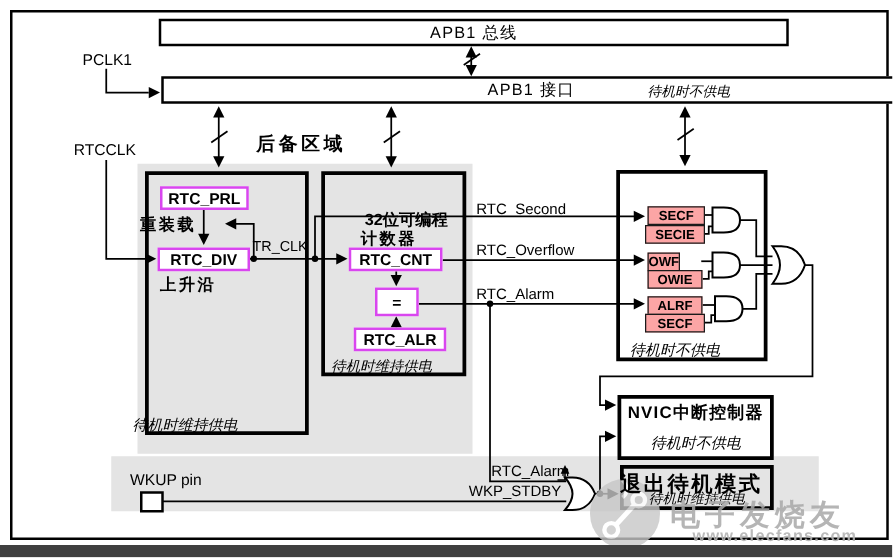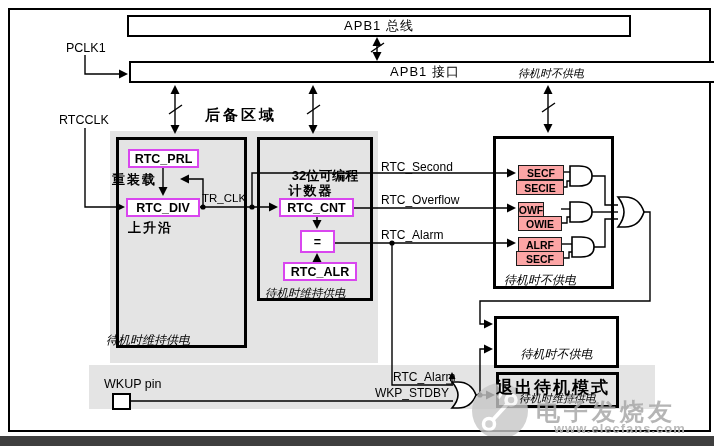--- a/index.html
+++ b/index.html
@@ -181,20 +181,21 @@
 
   <div class="lbl it" style="left:504px;top:272px;font-size:12px;">待机时不供电</div>
 
   <div class="lbl" style="left:381px;top:160px;">RTC_Second</div>
   <div class="lbl" style="left:381px;top:193px;">RTC_Overflow</div>
   <div class="lbl" style="left:381px;top:228px;">RTC_Alarm</div>
   <div class="lbl" style="left:393px;top:370px;">RTC_Alarm</div>
   <div class="lbl" style="left:375px;top:386px;">WKP_STDBY</div>
   <div class="lbl" style="left:104px;top:377px;font-size:12.5px;">WKUP pin</div>
 
+  <div class="lbl b ctr" style="left:494px;top:321px;width:125px;font-size:13.5px;letter-spacing:1px;">NVIC中断控制器</div>
   <div class="lbl it ctr" style="left:494px;top:346px;width:125px;font-size:12px;">待机时不供电</div>
 
   <div class="lbl b ctr" style="left:496px;top:376px;width:99px;font-size:17px;letter-spacing:2px;">退出待机模式</div>
   <div class="lbl it ctr" style="left:496px;top:391px;width:123px;font-size:11px;">待机时维持供电</div>
 
   <div class="wm-brand">电子发烧友</div>
   <div class="wm-url">www.elecfans.com</div>
 
   <div class="strip"></div>
 

